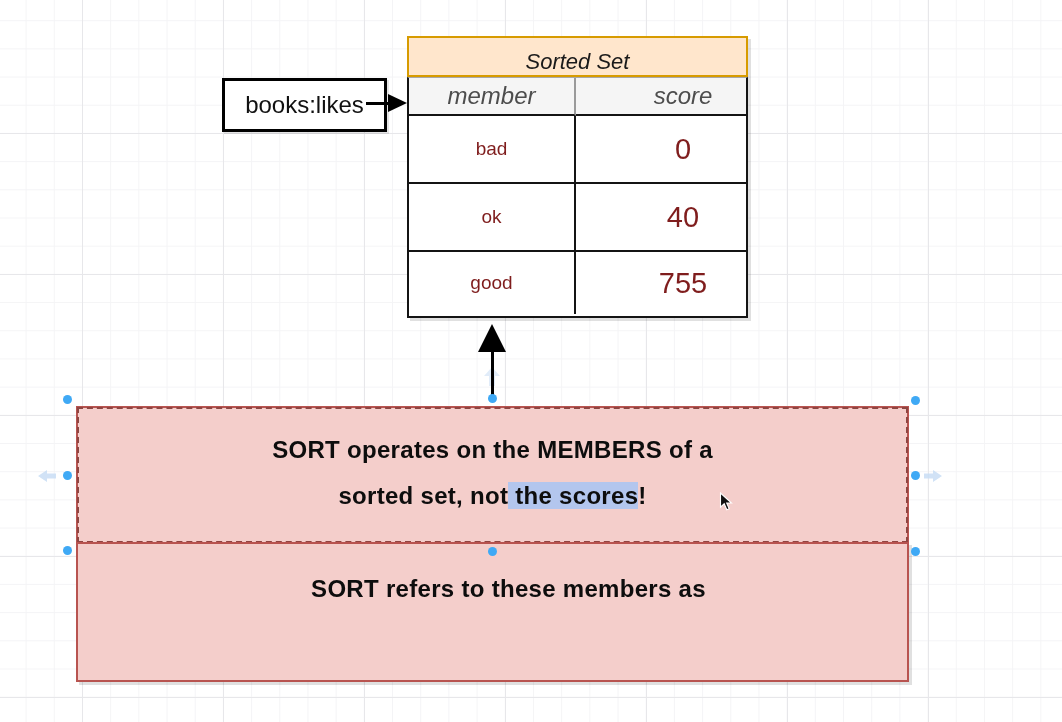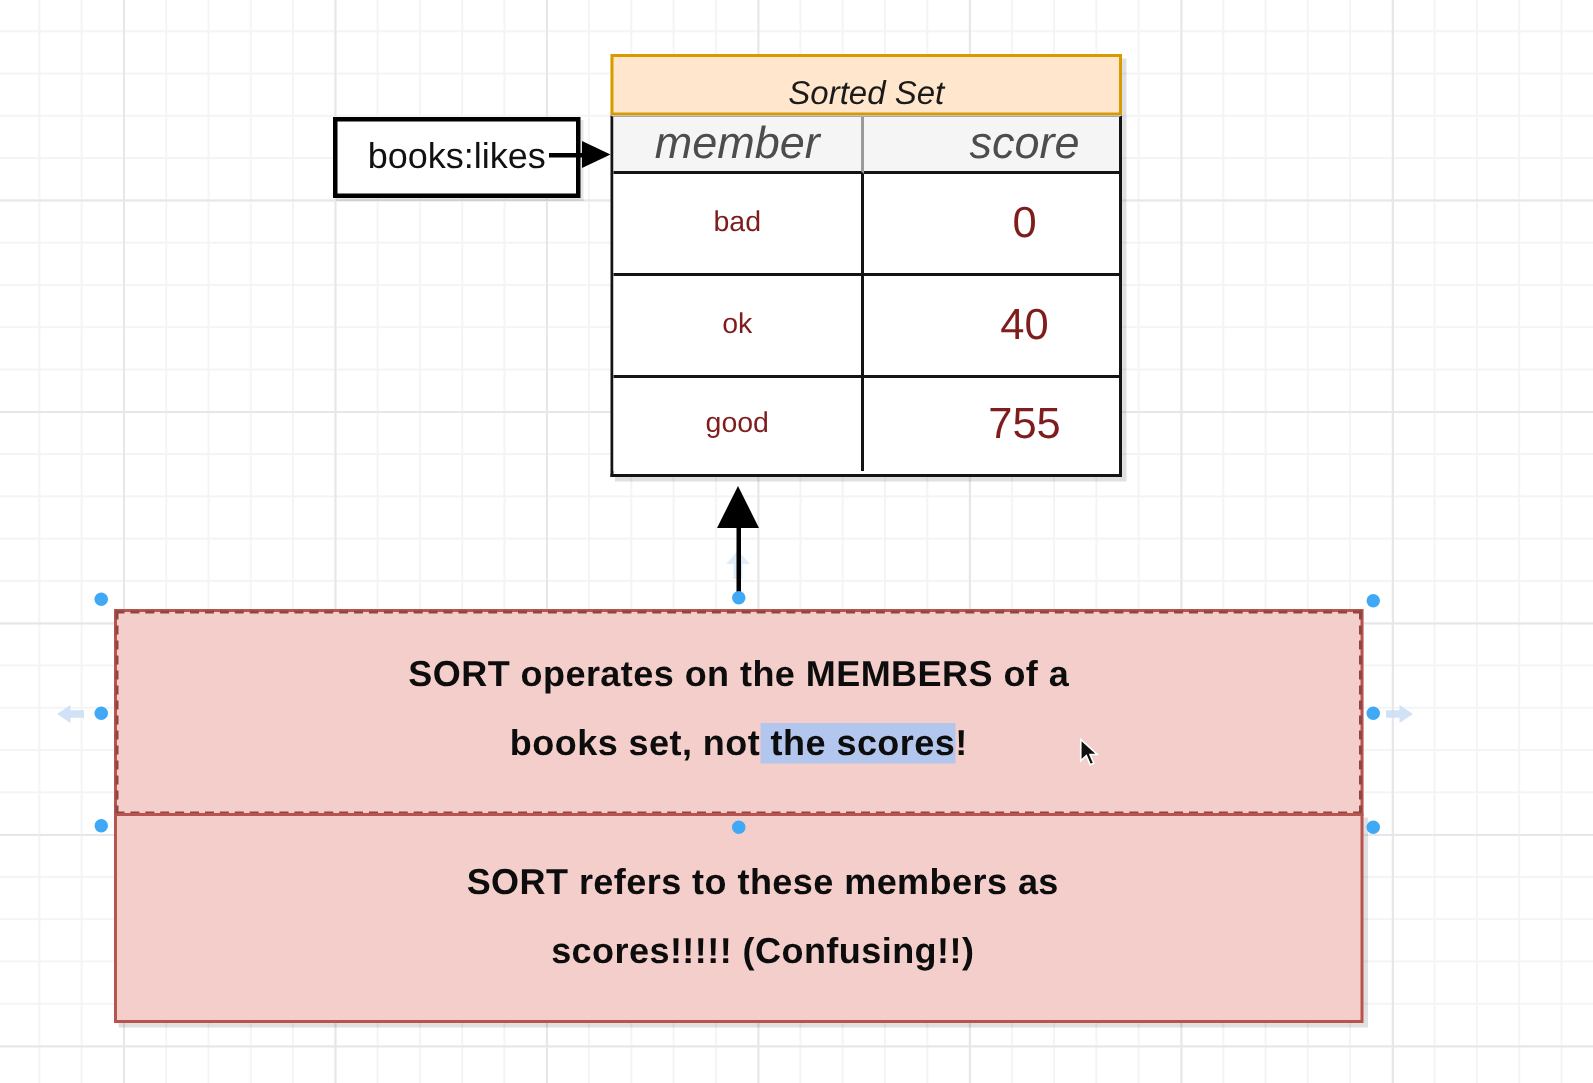--- a/index.html
+++ b/index.html
@@ -31,21 +31,21 @@
     display:grid;grid-template-columns:167px 170px;grid-template-rows:38px 68px 68px 62px;
     background:#fff;box-shadow:3px 3px 0 rgba(0,0,0,0.12);
   }
   .cell{
     display:flex;align-items:center;justify-content:center;box-sizing:border-box;
     border-right:2px solid #141414;border-bottom:2px solid #141414;
     font-size:19px;color:#7f1d1d;background:#fff;
   }
   .cell.last-col{border-right:none;padding-left:44px;}
   .cell.last-row{border-bottom:none;}
-  .cell.sub{background:#f5f5f5;font-style:italic;font-size:30px;color:#4d4d4d;}
+  .cell.sub{background:#f5f5f5;font-style:italic;font-size:24px;color:#4d4d4d;}
   .cell.sub.mem{border-right:2px solid #9a9a9a;}
   .cell.score{font-size:29px;}
 
   
   .label-box{
     left:222px;top:78px;width:165px;height:54px;box-sizing:border-box;
     background:#fff;border:3px solid #000;
     display:flex;align-items:center;justify-content:center;
     font-size:24px;color:#111;box-shadow:2px 2px 0 rgba(0,0,0,0.10);
   }
@@ -113,26 +113,25 @@
   <div class="abs v-shaft"></div>
   <div class="abs v-head"></div>
 
   <div class="abs note note-top">
     <div class="sel-outline"></div>
   </div>
   <div class="abs note note-bottom"></div>
 
   <div class="abs note-text note-text-top">
     <div>SORT operates on the MEMBERS of a</div>
-    <div><span>books set, not</span><span class="hl"> the scores</span><span>!</span></div>
+    <div><span>sorted set, not</span><span class="hl"> the scores</span><span>!</span></div>
   </div>
 
   <div class="abs note-text note-text-bottom">
     <div>SORT refers to these members as</div>
-    <div>scores!!!!! (Confusing!!)</div>
   </div>
 
   <div class="abs handle" style="left:63px;top:395px;"></div>
   <div class="abs handle" style="left:488px;top:394px;"></div>
   <div class="abs handle" style="left:911px;top:396px;"></div>
   <div class="abs handle" style="left:63px;top:471px;"></div>
   <div class="abs handle" style="left:911px;top:471px;"></div>
   <div class="abs handle" style="left:63px;top:546px;"></div>
   <div class="abs handle" style="left:488px;top:547px;"></div>
   <div class="abs handle" style="left:911px;top:547px;"></div>

